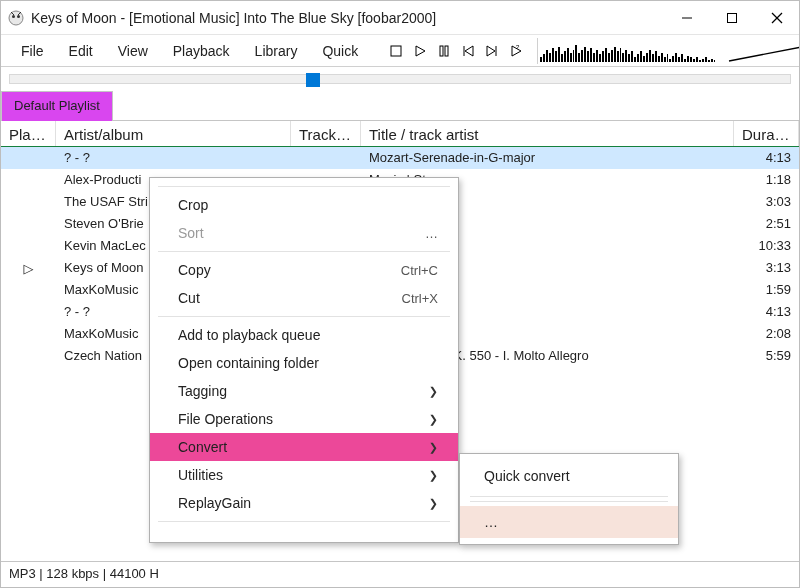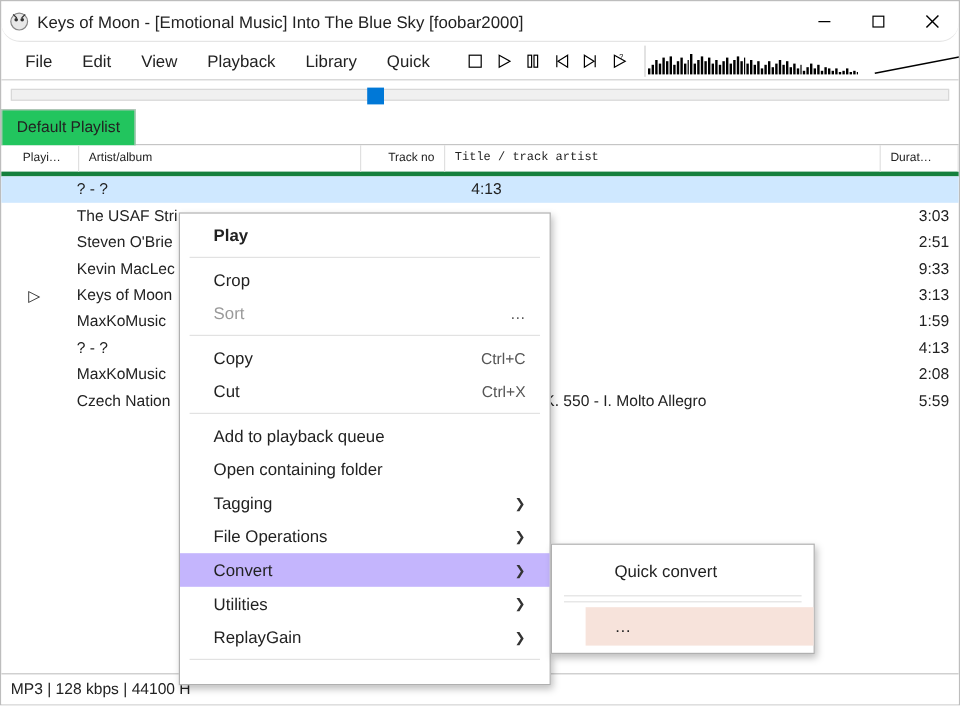--- a/index.html
+++ b/index.html
@@ -1,64 +1,64 @@
 <!DOCTYPE html>
 <html><head>
 <meta charset="utf-8">
 <style>
   * { box-sizing: border-box; }
   html, body { margin: 0; padding: 0; font-family: "Segoe UI", Tahoma, sans-serif; font-size: 13px; color: #222; background: #fff; }
   .window { width: 800px; height: 588px; border: 1px solid #bdbdbd; position: relative; overflow: hidden; background: #fff; }
-  .titlebar { display: flex; align-items: center; height: 34px; padding-left: 6px; border-bottom: 1px solid #e5e5e5; border-radius: 16px; }
+  .titlebar { display: flex; align-items: center; height: 34px; padding-left: 6px; border-bottom: 1px solid #e5e5e5; }
   .title-icon { width: 18px; height: 18px; margin-right: 6px; display: flex; align-items: center; justify-content: center; }
   .title-text { flex: 1; font-size: 14px; }
   .win-controls { display: flex; }
   .win-btn { width: 45px; height: 30px; display: flex; align-items: center; justify-content: center; }
   .menubar { display: flex; align-items: center; height: 32px; padding-left: 10px; border-bottom: 1px solid #d0d0d0; gap: 5px; }
   .menu-item { font-size: 14px; padding: 4px 10px; }
   .divider-v { width: 1px; height: 24px; background: #d0d0d0; margin: 0 4px; }
   .transport { display: flex; align-items: center; gap: 4px; }
   .t-btn { width: 20px; height: 20px; display: flex; align-items: center; justify-content: center; }
   .vis { width: 180px; height: 26px; display: flex; align-items: flex-end; gap: 1px; padding: 2px; border-left: 1px solid #d0d0d0; margin-left: 6px; }
   .vis .bar { width: 2px; background: #000; }
   .volline { width: 90px; height: 26px; position: relative; margin-left: 6px; }
   .seek { height: 24px; display: flex; align-items: center; padding: 0 8px; }
   .seek-track { height: 10px; flex: 1; background: #f0f0f0; border: 1px solid #d8d8d8; position: relative; }
   .seek-thumb { position: absolute; top: -2px; width: 14px; height: 14px; background: #0078d7; }
   .tabbar { height: 30px; display: flex; border-bottom: 1px solid #c5c5c5; }
-  .tab { padding: 6px 12px; border: 1px solid #c5c5c5; border-bottom: none; font-size: 13px; background: #22c55e; margin-bottom: -1px; }
-  .headers { display: flex; height: 26px; border-bottom: 4px solid #15803d; font-size: 10px; padding-left: 10px; }
+  .tab { padding: 6px 12px; border: 1px solid #c5c5c5; border-bottom: none; font-size: 13px; background: #d946ef; margin-bottom: -1px; }
+  .headers { display: flex; height: 26px; border-bottom: 1px solid #15803d; font-size: 15px; }
   .h-col { border-right: 1px solid #e0e0e0; padding: 5px 8px; overflow: hidden; text-overflow: ellipsis; white-space: nowrap; }
   .col-play { width: 55px; }
   .col-artist { width: 235px; }
   .col-trackno { width: 70px; text-align: right; }
-  .col-title { flex: 1; font-family: Liberation Mono, monospace; }
+  .col-title { flex: 1; }
   .col-dur { width: 65px; }
   .rows { }
   .row { display: flex; height: 22px; font-size: 13px; }
   .row.selected { background: #cfe8ff; }
   .c { padding: 3px 8px; overflow: hidden; text-overflow: ellipsis; white-space: nowrap; }
   .c-play { width: 55px; display:flex; align-items:center; justify-content:center; }
   .c-artist { width: 235px; }
   .c-trackno { width: 70px; }
   .c-title { flex: 1; }
   .c-dur { width: 65px; text-align: right; }
   .statusbar { position: absolute; bottom: 0; left: 0; right: 0; height: 26px; border-top: 1px solid #c5c5c5; padding: 4px 8px; font-size: 13px; background: #fff; }
   
   .ctxmenu { position: absolute; top: 176px; left: 148px; width: 310px; background: #fff; border: 1px solid #b0b0b0; box-shadow: 2px 3px 6px rgba(0,0,0,.25); padding: 4px 0; z-index: 10; }
   .ctx-item { display: flex; align-items: center; padding: 6px 20px 6px 28px; font-size: 14px; position: relative; }
   .ctx-item.bold { font-weight: 600; }
   .ctx-item.disabled { color: #9a9a9a; }
   .ctx-item .shortcut { margin-left: auto; font-size: 13px; color: #555; }
   .ctx-item .arrow { margin-left: auto; font-size: 11px; color: #333; }
   .ctx-sep { height: 1px; background: #e2e2e2; margin: 4px 8px; }
-  .ctx-item.hover { background: #c4b5fd; }
+  .ctx-item.hover { background: #ec4899; }
   
   .submenu { position: absolute; top: 452px; left: 458px; width: 220px; background: #fff; border: 1px solid #b0b0b0; box-shadow: 2px 3px 6px rgba(0,0,0,.25); padding: 6px 0; z-index: 11; }
-  .sub-item { padding: 8px 24px; font-size: 14px; margin-left: 28px; }
+  .sub-item { padding: 8px 24px; font-size: 14px; }
   .sub-item.hover { background: #f7e3db; }
   .sub-sep { height: 1px; background: #e2e2e2; margin: 4px 10px; }
 </style>
 </head>
 <body>
 
 <div class="window">
 
   <div class="titlebar">
     <span class="title-icon">
@@ -219,42 +219,50 @@
     <div class="h-col col-trackno">Track no</div>
     <div class="h-col col-title">Title / track artist</div>
     <div class="h-col col-dur">Durat…</div>
   </div>
 
   <div class="rows" id="rows">
       <div class="row selected">
         <div class="c c-play"></div>
         <div class="c c-artist">? - ?</div>
         <div class="c c-trackno"></div>
+        <div class="c c-title">Mozart-Serenade-in-G-major</div>
         <div class="c c-dur">4:13</div>
+      </div>
+      <div class="row">
+        <div class="c c-play"></div>
+        <div class="c c-artist">Alex-Producti</div>
+        <div class="c c-trackno"></div>
+        <div class="c c-title">Music | Story</div>
+        <div class="c c-dur">1:18</div>
       </div>
       <div class="row">
         <div class="c c-play"></div>
         <div class="c c-artist">The USAF Stri</div>
         <div class="c c-trackno"></div>
         <div class="c c-title"></div>
         <div class="c c-dur">3:03</div>
       </div>
       <div class="row">
         <div class="c c-play"></div>
         <div class="c c-artist">Steven O'Brie</div>
         <div class="c c-trackno"></div>
         <div class="c c-title">1</div>
         <div class="c c-dur">2:51</div>
       </div>
       <div class="row">
         <div class="c c-play"></div>
         <div class="c c-artist">Kevin MacLec</div>
         <div class="c c-trackno"></div>
         <div class="c c-title">ntain King</div>
-        <div class="c c-dur">9:33</div>
+        <div class="c c-dur">10:33</div>
       </div>
       <div class="row">
         <div class="c c-play">▷</div>
         <div class="c c-artist">Keys of Moon</div>
         <div class="c c-trackno"></div>
         <div class="c c-title">y</div>
         <div class="c c-dur">3:13</div>
       </div>
       <div class="row">
         <div class="c c-play"></div>
@@ -284,23 +292,20 @@
         <div class="c c-title">40 in G Minor, K. 550 - I. Molto Allegro</div>
         <div class="c c-dur">5:59</div>
       </div>
     </div>
 
   <div class="statusbar">
     <span>MP3 | 128 kbps | 44100 H</span>
   </div>
 
   <div class="ctxmenu">
-    <div class="ctx-item bold">
-        <span>Play</span>
-      </div>
     <div class="ctx-sep"></div>
     <div class="ctx-item">
         <span>Crop</span>
       </div>
     <div class="ctx-item disabled">
         <span>Sort</span>
         <span class="shortcut">…</span>
       </div>
     <div class="ctx-sep"></div>
     <div class="ctx-item">

